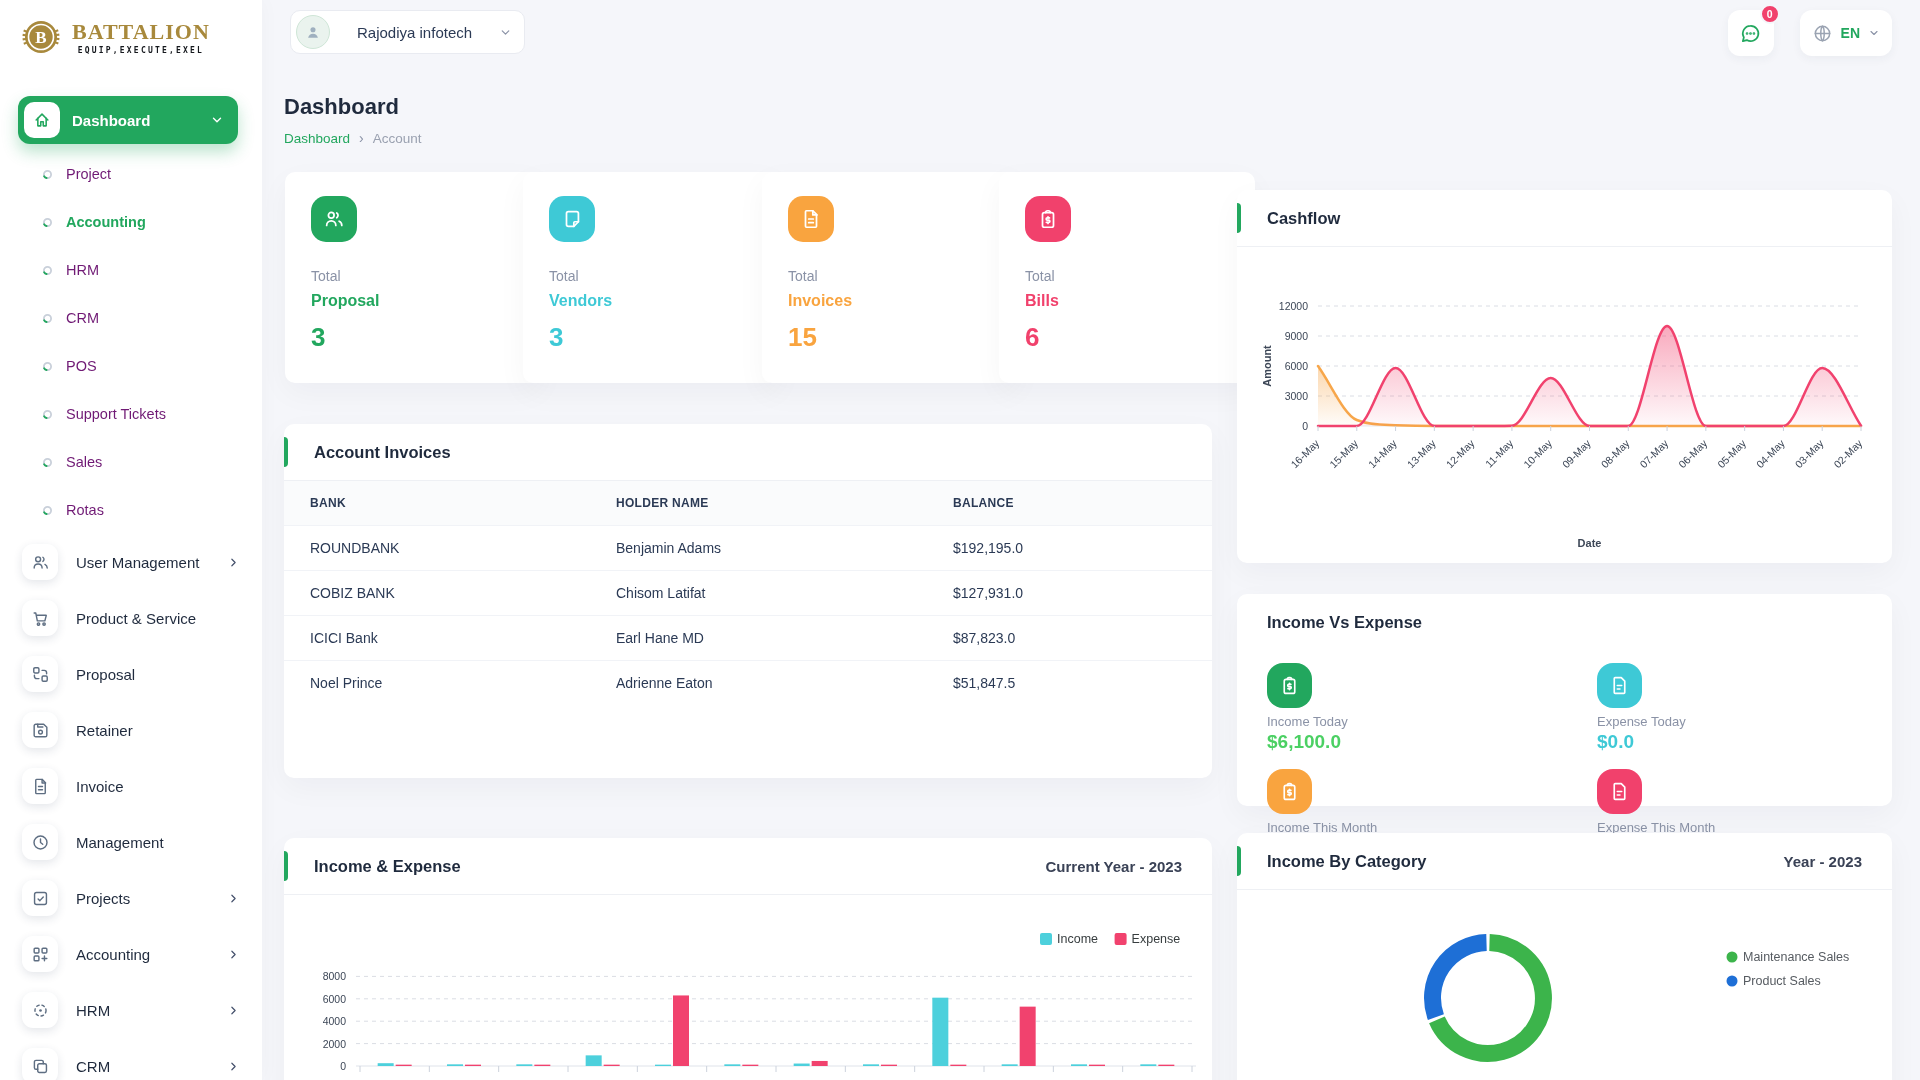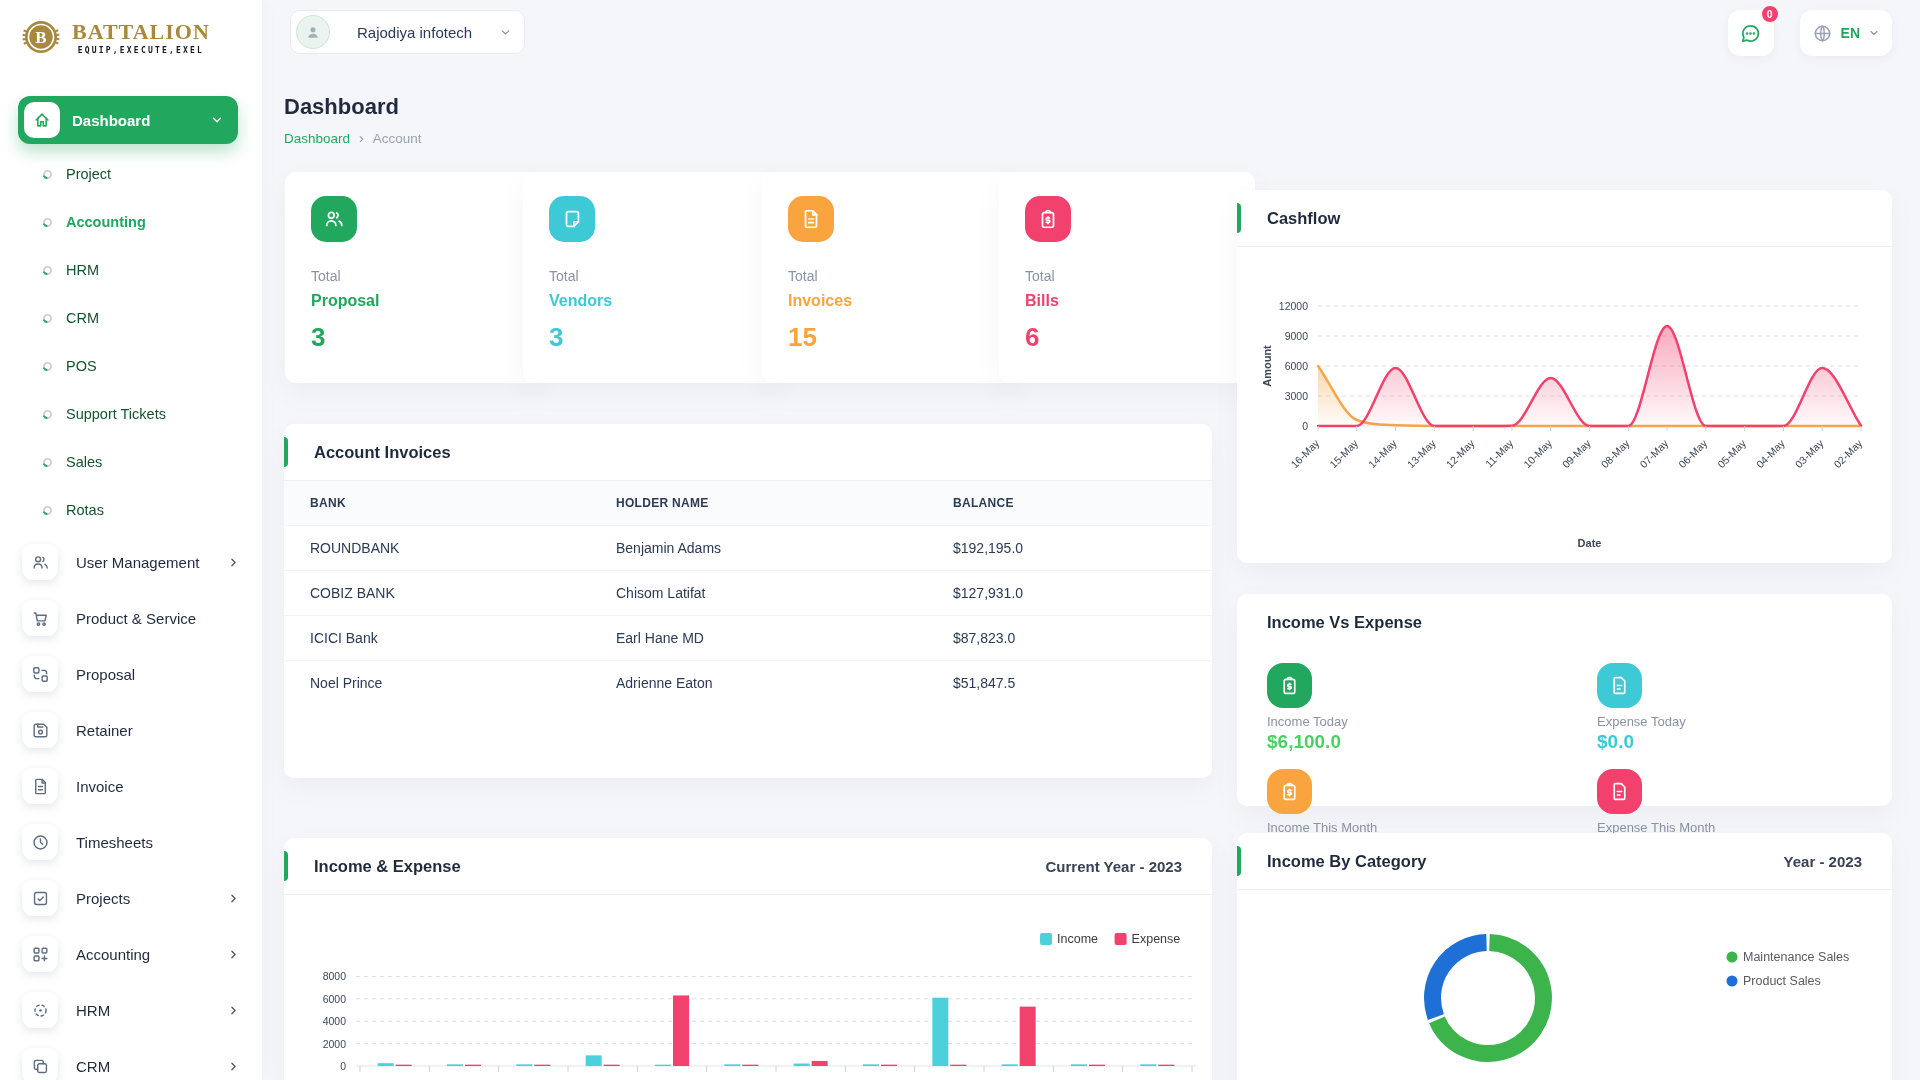--- a/index.html
+++ b/index.html
@@ -25,21 +25,21 @@
     background:#22a75e; border-radius:12px; display:flex; align-items:center;
     padding:0 14px 0 6px; cursor:pointer; box-shadow:0 8px 16px rgba(34,167,94,.30); }
   .dash-btn .iconbox { width:36px; height:36px; background:#fff; border-radius:10px;
     display:flex; align-items:center; justify-content:center; color:#22a75e; }
   .dash-btn .lbl { color:#fff; font-weight:bold; font-size:15px; margin-left:12px; flex:1; }
   .dash-btn .chev { color:#fff; }
 
   .sub-list { position:absolute; left:0; top:150px; width:262px; }
   .sub-item { height:48px; display:flex; align-items:center; padding-left:42px; cursor:pointer; }
   .sub-item .bullet { width:11px; height:11px; margin-right:13px; flex:0 0 auto; }
-  .sub-item .s-lbl { font-size:14.5px; color:#14532d; }
+  .sub-item .s-lbl { font-size:14.5px; color:#701a75; }
   .sub-item.active .s-lbl { color:#22a75e; font-weight:bold; }
 
   .menu-list { position:absolute; left:0; top:534px; width:262px; }
   .menu-item { height:56px; display:flex; align-items:center; padding:0 22px; cursor:pointer; }
   .menu-item .m-iconbox { width:36px; height:36px; border-radius:11px; background:#fff;
     box-shadow:0 3px 10px rgba(33,51,79,.12); display:flex; align-items:center; justify-content:center;
     color:#5e6e82; flex:0 0 auto; }
   .menu-item .m-lbl { font-size:15px; color:#1f2a3d; margin-left:18px; flex:1; }
   .menu-item .m-chev { color:#44506b; }
 
@@ -256,21 +256,21 @@
       </span>
       <span class="m-lbl">Invoice</span>
     </div>
     <div class="menu-item">
       <span class="m-iconbox">
         <svg width="19" height="19" viewBox="0 0 24 24" fill="none" stroke="currentColor" stroke-width="1.8" stroke-linecap="round" stroke-linejoin="round">
             <circle cx="12" cy="12" r="8.2"></circle>
             <path d="M12 7.5V12l2.8 2.2"></path>
           </svg>
       </span>
-      <span class="m-lbl">Timesheets</span>
+      <span class="m-lbl">Management</span>
     </div>
     <div class="menu-item">
       <span class="m-iconbox">
         <svg width="19" height="19" viewBox="0 0 24 24" fill="none" stroke="currentColor" stroke-width="1.8" stroke-linecap="round" stroke-linejoin="round">
             <rect x="4.5" y="4.5" width="15" height="15" rx="2.5"></rect>
             <path d="M9 12.5l2.2 2.2L15.5 10"></path>
           </svg>
       </span>
       <span class="m-lbl">Projects</span>
       <span class="m-chev">

